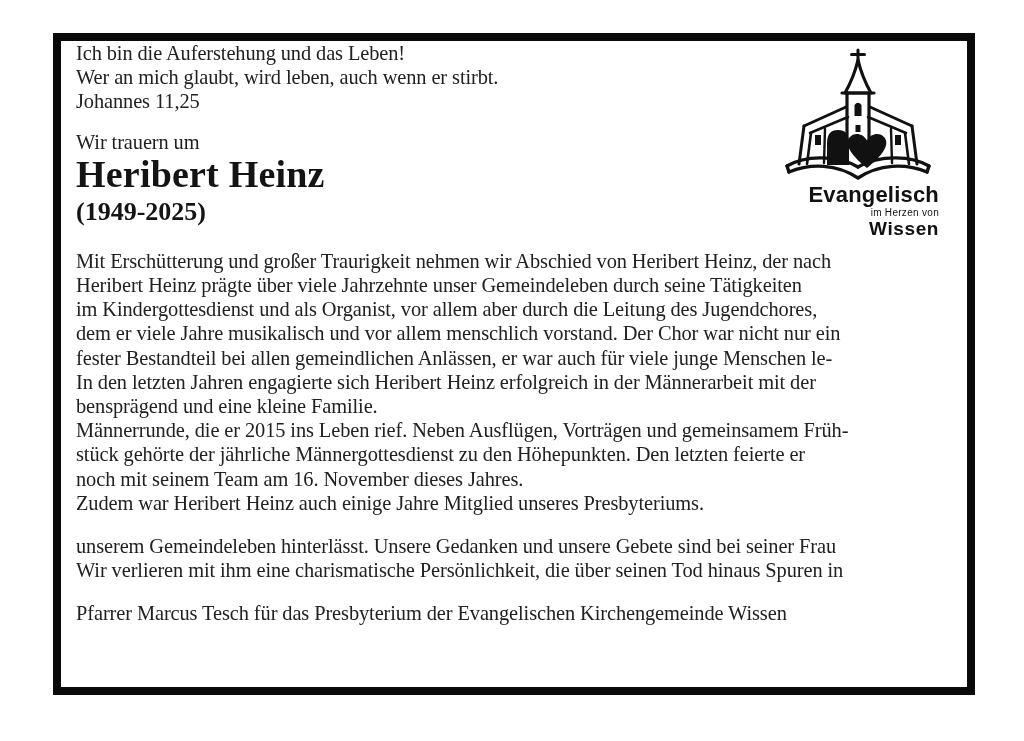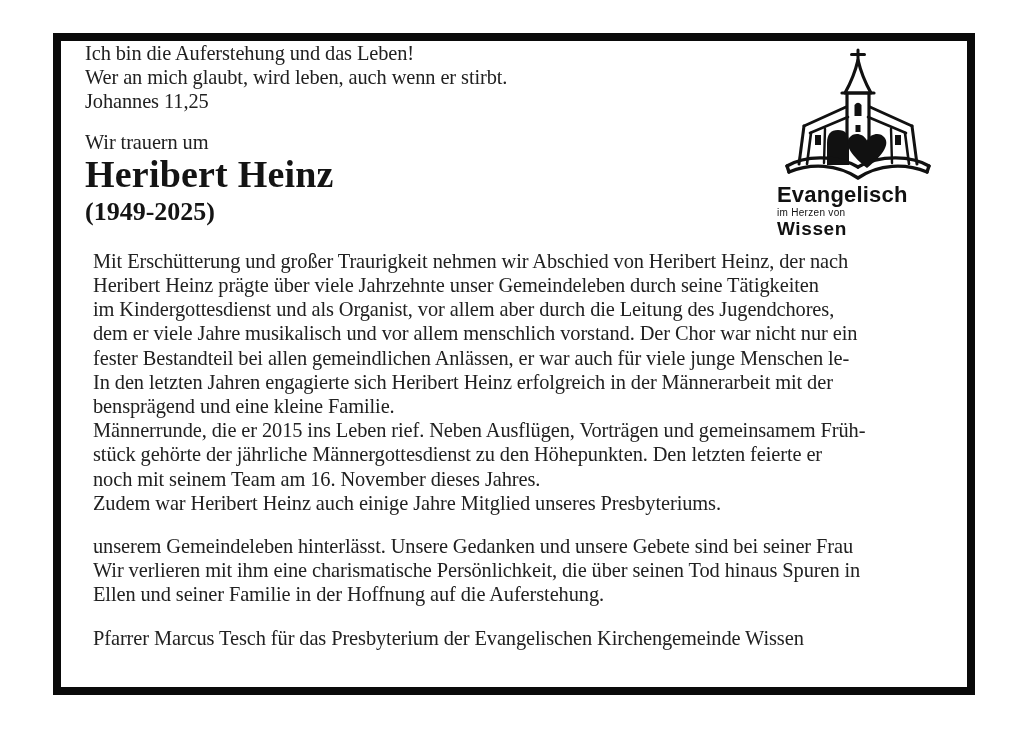--- a/index.html
+++ b/index.html
@@ -13,21 +13,21 @@
     width:1024px;height:741px;
     background:#ffffff;
     font-family:"Liberation Serif","DejaVu Serif",serif;
   }
   .page{position:relative;width:1024px;height:741px;background:#fff;}
   .card{
     position:absolute;left:53px;top:33px;
     width:922px;height:662px;
     border:8px solid var(--border-color);
     background:#fff;
-    padding:0 0 0 24px;
+    padding:0 0 0 15px;
     overflow:hidden;
   }
   .textcol{width:895px;color:var(--text-color);}
   .line{
     white-space:nowrap;
     font-size:20.4px;
     line-height:24.2px;
     letter-spacing:-0.1px;
   }
   .scripture{margin-top:0;}
@@ -39,26 +39,26 @@
     color:var(--heading-color);
     letter-spacing:0.2px;
     white-space:nowrap;
   }
   .years{
     font-size:26px;font-weight:bold;
     line-height:30px;margin-top:3px;
     color:var(--heading-color);
     white-space:nowrap;
   }
-  .obituary-text{margin-top:22px;margin-left:8px;}
+  .obituary-text{margin-top:22px;}
   .spacer{height:19px;}
   
   .logo{
     position:absolute;top:6px;right:28px;
-    width:162px;text-align:left;color:#111;
+    width:162px;text-align:right;color:#111;
     font-family:"Liberation Sans","DejaVu Sans",sans-serif;
   }
   .logo svg{display:block;margin:0 auto;width:150px;height:134px;}
   .logo-line1{font-size:22px;font-weight:bold;line-height:24px;letter-spacing:0.2px;margin-top:2px;}
   .logo-line2{font-size:10px;font-weight:normal;line-height:11px;letter-spacing:0.3px;}
   .logo-line3{font-size:19px;font-weight:bold;line-height:22px;letter-spacing:0.6px;}
 </style>
 </head>
 <body>
 
@@ -89,21 +89,20 @@
         <div class="line">bensprägend und eine kleine Familie.</div>
         <div class="line">Männerrunde, die er 2015 ins Leben rief. Neben Ausflügen, Vorträgen und gemeinsamem Früh-</div>
         <div class="line">stück gehörte der jährliche Männergottesdienst zu den Höhepunkten. Den letzten feierte er</div>
         <div class="line">noch mit seinem Team am 16. November dieses Jahres.</div>
         <div class="line">Zudem war Heribert Heinz auch einige Jahre Mitglied unseres Presbyteriums.</div>
 
         <div class="spacer"></div>
 
         <div class="line">unserem Gemeindeleben hinterlässt. Unsere Gedanken und unsere Gebete sind bei seiner Frau</div>
         <div class="line">Wir verlieren mit ihm eine charismatische Persönlichkeit, die über seinen Tod hinaus Spuren in</div>
-        <div class="line">Ellen und seiner Familie in der Hoffnung auf die Auferstehung.</div>
 
         <div class="spacer"></div>
 
         <div class="line">Pfarrer Marcus Tesch für das Presbyterium der Evangelischen Kirchengemeinde Wissen</div>
       </div>
     </div>
 
     <div class="logo">
       <svg viewBox="0 0 150 134" xmlns="http://www.w3.org/2000/svg">
         <g fill="none" stroke="#111" stroke-width="3" stroke-linecap="round">

